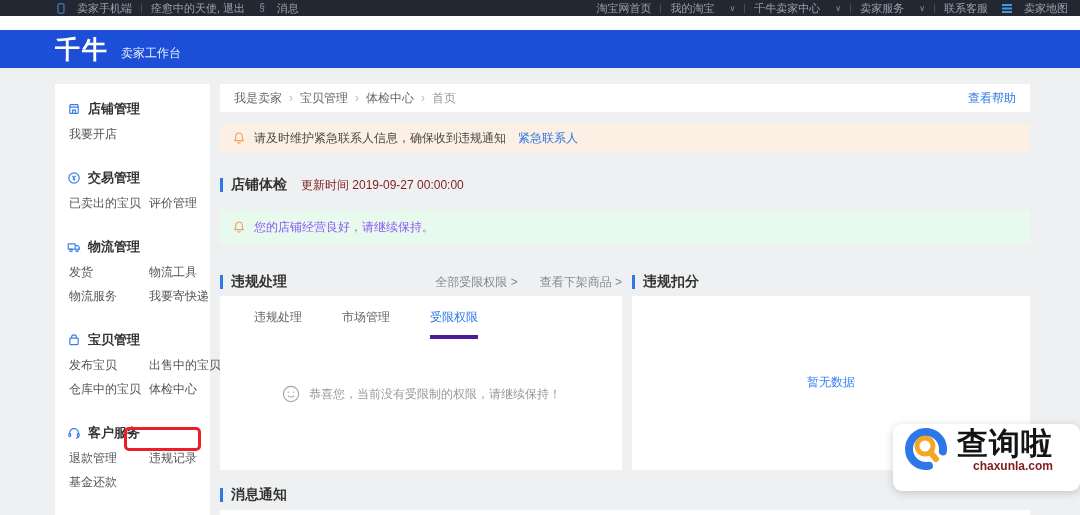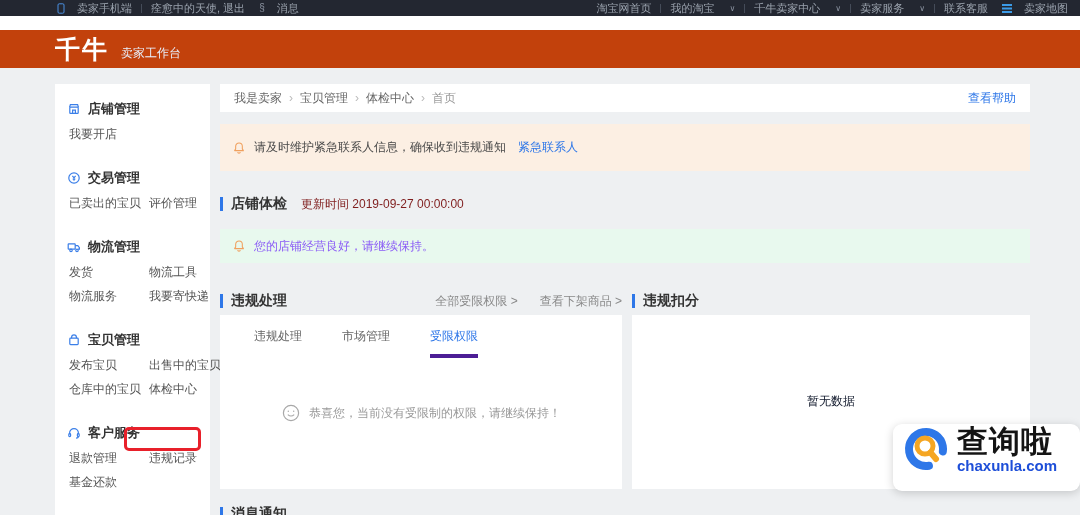--- a/index.html
+++ b/index.html
@@ -19,21 +19,21 @@
   }
   .tb-grp { display:flex; align-items:center; }
   .tb-item { display:flex; align-items:center; gap:12px; cursor:pointer; white-space:nowrap; }
   .tb-sep { width:1px; height:9px; background:#454c59; margin:0 9px; }
   .caret::after { content:"∨"; font-size:8px; color:#8a92a0; margin-left:3px; }
   .sec-glyph { color:#8a92a0; font-size:10px; }
   
   .topgap { position:absolute; top:16px; left:0; width:1080px; height:14px; background:#fff; }
   .bluehead {
     position:absolute; top:30px; left:0; width:1080px; height:38px;
-    background:#c2410c; display:flex; align-items:center; padding-left:55px;
+    background:#1d4ed8; display:flex; align-items:center; padding-left:55px;
   }
   .logo { color:#fff; font-size:25px; font-weight:bold; letter-spacing:2px; font-family:"Liberation Serif", serif; }
   .logo-sub { color:#e8f0fd; font-size:12px; margin-left:12px; margin-top:8px; }
   
   .sidebar {
     position:absolute; left:55px; top:84px; width:155px; bottom:0;
     background:#fff; padding:16px 10px 0 12px;
   }
   .sb-section { margin-bottom:29px; }
   .sb-title { display:flex; align-items:center; gap:7px; font-size:13px; font-weight:bold; color:#333; }
@@ -50,21 +50,21 @@
   .main { position:absolute; left:220px; top:84px; width:810px; }
   .crumbbar {
     height:28px; background:#fff; display:flex; align-items:center;
     justify-content:space-between; padding:0 14px; font-size:12px;
   }
   .bc { display:flex; align-items:center; color:#666; }
   .bc-sep::after { content:"›"; color:#bbb; margin:0 7px; font-size:12px; }
   .bc-last { color:#999; }
   .help-link { color:#2e77e8; cursor:pointer; }
   .alertbar {
-    margin-top:12px; height:47px; background:#fcefe3; display:flex;
+    margin-top:12px; height:28px; background:#fcefe3; display:flex;
     align-items:center; padding:0 12px; gap:8px; font-size:12px; color:#4a4a4a;
   }
   .alert-link { color:#2e77e8; margin-left:4px; cursor:pointer; }
   .sec-head { display:flex; align-items:center; margin-top:24px; }
   .blue-bar { width:3px; height:14px; background:#2e77e8; margin-right:8px; }
   .sec-title { font-size:14px; font-weight:bold; color:#333; }
   .updated { font-size:12px; color:#7f1d1d; margin-left:14px; }
   .okbar {
     margin-top:16px; height:34px; background:#e8f9ee; display:flex;
     align-items:center; padding:0 12px; gap:8px; font-size:12px; color:#8b5cf6;
@@ -77,33 +77,33 @@
   .card { background:#fff; margin-top:6px; height:174px; position:relative; }
   .tabs { display:flex; padding:13px 0 0 34px; font-size:12px; color:#666; }
   .tab { margin-right:40px; padding-bottom:9px; cursor:pointer; }
   .tab.active { color:#2e77e8; border-bottom:4px solid #4c1d95; }
   .empty-smile {
     position:absolute; left:0; right:0; top:88px; display:flex;
     align-items:center; justify-content:center; gap:8px; font-size:12px; color:#999;
   }
   .empty-center {
     position:absolute; left:0; right:0; top:78px; text-align:center;
-    font-size:12px; color:#0f172a;font-family:Liberation Serif, serif;
+    font-size:12px; color:#3b82f6;font-family:Liberation Serif, serif;
   }
   .msg-head { margin-top:16px; }
   .msg-card { background:#fff; margin-top:6px; height:20px; }
   
   .watermark {
     position:absolute; left:893px; top:424px; width:187px; height:67px;
     background:#fff; border-radius:9px; box-shadow:0 2px 10px rgba(0,0,0,.18);
     display:flex; align-items:center; padding:4px 8px 20px 8px; gap:4px;
   }
   .wm-text { display:flex; flex-direction:column; align-items:flex-start; line-height:1; }
   .wm-name { font-family:"Liberation Serif", serif; font-weight:bold; font-size:31px; color:#141414; letter-spacing:1px; }
-  .wm-domain { font-size:15px; font-weight:bold; color:#1d4ed8; margin-top:1px; align-self:flex-end; }
+  .wm-domain { font-size:12px; font-weight:bold; color:#7f1d1d; margin-top:1px; align-self:flex-end; }
   svg { display:block; }
 </style>
 </head>
 <body>
 
 <div class="topbar">
   <div class="tb-grp">
     <span class="tb-item">
       <span>
         <svg width="8" height="11" viewBox="0 0 8 11">

